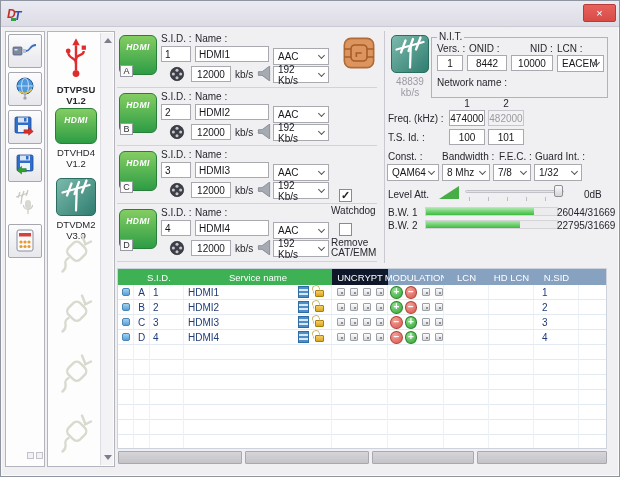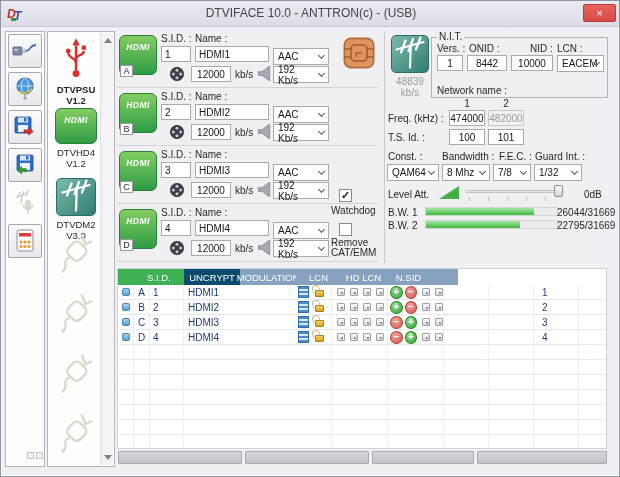--- a/index.html
+++ b/index.html
@@ -66,21 +66,21 @@
     border:1px solid #8e8e96;border-radius:2px;}
   .ticks{position:absolute;height:4px;background:repeating-linear-gradient(to right,#bcbcc2 0 1px,transparent 1px 19px);}
   .pbar{position:absolute;height:9px;background:#ececee;border:1px solid #d4d4d8;}
   .pfill{height:100%;background:linear-gradient(#a9e7a9,#3dbb3d);}
   .pval{position:absolute;font-size:10px;color:#26262c;text-align:right;}
   
   .table{position:absolute;left:116px;top:267px;width:490px;height:181px;background:#fff;
     border:1px solid #ccd3dc;display:flex;flex-direction:column;}
   .thead{display:flex;height:16px;font-size:9.5px;color:#fff;}
   .th{display:flex;align-items:center;justify-content:center;height:16px;}
-  .th.green{background:#3eb155;} .th.orange{background:#0c4a6e;} .th.blue{background:#87a1c0;}
+  .th.green{background:#3eb155;} .th.orange{background:#0f172a;} .th.blue{background:#87a1c0;}
   .trow{display:flex;height:15px;align-items:center;font-size:10px;color:#1f3c78;border-bottom:1px solid #e3eaf2;}
   .td{height:100%;display:flex;align-items:center;border-right:1px solid #ecf1f6;position:relative;}
   .c0{width:16px;justify-content:center;} .c1{width:16px;justify-content:center;}
   .c2{width:34px;padding-left:3px;} .c3{width:148px;padding-left:4px;}
   .c4{width:56px;} .c5{width:56px;} .c6{width:45px;} .c7{width:45px;}
   .c8{width:45px;padding-left:8px;} .c9{width:27px;border-right:none;}
   .filler{flex:1;display:flex;}
   .filler .td{border-bottom:none;
     background:repeating-linear-gradient(to bottom,transparent 0 14px,#e3eaf2 14px 15px);}
   .selsq{width:8px;height:8px;border-radius:2px;background:linear-gradient(#a3d2f0,#58a0d8);border:1px solid #4788b8;}
@@ -109,21 +109,20 @@
 <body>
 
 <div id="window">
 
   <div class="titlebar">
     <svg class="applogo" viewBox="0 0 17 16">
       <text x="0" y="12" font-size="12" font-weight="bold" font-style="italic" fill="#c03028" font-family="Liberation Sans">D</text>
       <text x="7" y="14" font-size="12" font-weight="bold" font-style="italic" fill="#3050b0" font-family="Liberation Sans">T</text>
       <rect x="4" y="12" width="5" height="3" fill="#2f9e44"></rect>
     </svg>
-    <div class="title">DTVIFACE 10.0 - ANTTRON(c) - (USB)</div>
     <div class="closebtn">×</div>
   </div>
 
   <div class="panel" style="left:4px;top:30px;width:40px;height:436px;">
     <div class="tbtn" style="top:2px;">
       <svg width="26" height="20" viewBox="0 0 26 20">
         <rect x="1" y="6" width="9" height="8" rx="1" fill="#7d8aa0" stroke="#55607a" stroke-width="0.8"></rect>
         <rect x="10" y="8" width="4" height="4" fill="#b9c2d2"></rect>
         <path d="M14 10 C19 10 17 4 24 4" stroke="#3a6ec0" stroke-width="1.8" fill="none"></path>
         <rect x="2.5" y="8" width="3" height="1.5" fill="#dfe5ef"></rect>
@@ -441,21 +440,21 @@
   <div class="lbl" style="left:468px;top:42px;">ONID :</div>
   <div class="lbl" style="left:513px;top:42px;margin-left:16px;">NID :</div>
   <div class="lbl" style="left:556px;top:42px;">LCN :</div>
   <input class="inp ctr" style="left: 436px; top: 54px; width: 26px; height: 16px;" value="1">
   <input class="inp ctr" style="left: 466px; top: 54px; width: 40px; height: 16px;" value="8442">
   <input class="inp ctr" style="left: 510px; top: 54px; width: 42px; height: 16px;" value="10000">
   <div class="sel" style="left:556px;top:54px;width:47px;height:17px;">
     <span>EACEM</span>
       <span class="chev"></span>
   </div>
-  <div class="lbl" style="left:436px;top:84px;">Network name :</div>
+  <div class="lbl" style="left:436px;top:76px;">Network name :</div>
 
   <div class="lbl" style="left:448px;top:97px;width:36px;text-align:center;">1</div>
   <div class="lbl" style="left:487px;top:97px;width:36px;text-align:center;">2</div>
   <div class="lbl" style="left:387px;top:112px;">Freq. (kHz) :</div>
   <input class="inp ctr" style="left: 448px; top: 109px; width: 36px; height: 16px;" value="474000">
   <input class="inp ctr dis" style="left: 487px; top: 109px; width: 36px; height: 16px;" value="482000">
   <div class="lbl" style="left:387px;top:131px;">T.S. Id. :</div>
   <input class="inp ctr" style="left: 448px; top: 128px; width: 36px; height: 16px;" value="100">
   <input class="inp ctr" style="left: 487px; top: 128px; width: 36px; height: 16px;" value="101">
 
@@ -495,20 +494,21 @@
   <div class="lbl" style="left:387px;top:219px;">B.W. 2</div>
   <div class="pbar" style="left:424px;top:219px;width:133px;">
     <div class="pfill" style="width: 72%;"></div>
   </div>
   <div class="pval" style="left:556px;top:219px;width:50px;">22795/31669</div>
 
   <div class="table">
     <div class="thead">
       <div class="th green c0"></div>
       <div class="th green" style="width:50px;">S.I.D.</div>
+      <div class="th green" style="width:148px;">Service name</div>
       <div class="th orange c4">UNCRYPT</div>
       <div class="th blue c5">MODULATION</div>
       <div class="th blue c6">LCN</div>
       <div class="th blue c7">HD LCN</div>
       <div class="th blue" style="width:45px;">N.SID</div>
       <div class="th blue c9"></div>
     </div>
 
     <div class="trow">
       <div class="td c0">

